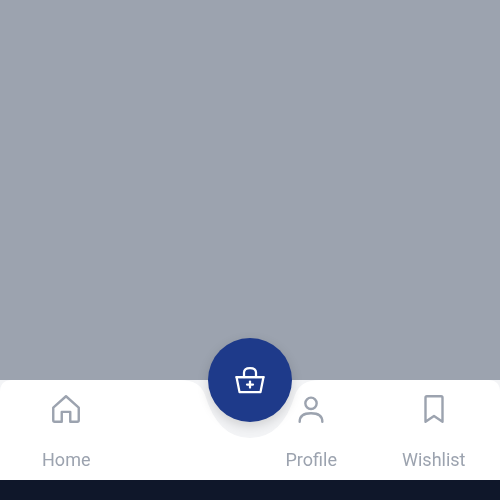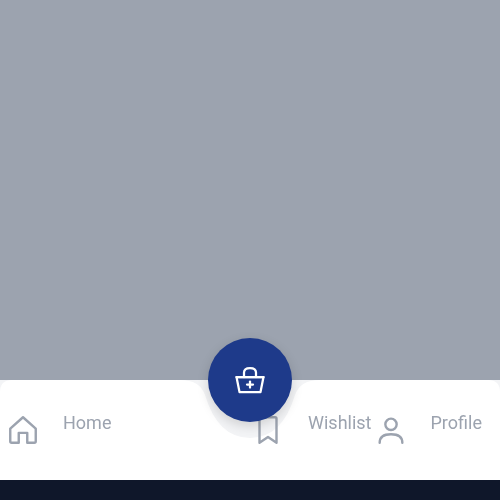--- a/index.html
+++ b/index.html
@@ -37,21 +37,22 @@
       right: 0;
       height: 100px;
       display: flex;
       align-items: center;
       justify-content: space-around;
       z-index: 2;
       padding: 0 5px;
     }
     .nav-item {
       display: flex;
-      flex-direction: row;
+      flex-direction: column;
+      align-items: center;
       gap: 22px;
       cursor: pointer;
       flex: 1;
       color: #9ca3af;
     }
     .nav-item.spacer {
       flex: 1;
       pointer-events: none;
     }
     .nav-label {
@@ -134,31 +135,31 @@
       </span>
       <span class="nav-label">Home</span>
     </div>
 
 
     <div class="nav-item spacer"></div>
 
     <div class="nav-item">
       <span class="nav-icon">
         <svg width="34" height="34" viewBox="0 0 24 24" fill="none" stroke="#9ca3af" stroke-width="1.7" stroke-linecap="round" stroke-linejoin="round">
-          <path d="M7 3 L17 3 Q18 3 18 4 L18 21 L12 17 L6 21 L6 4 Q6 3 7 3 Z"></path>
+          <circle cx="12" cy="8" r="4"></circle>
+          <path d="M4 21 Q4 15 12 15 Q20 15 20 21"></path>
         </svg>
       </span>
-      <span class="nav-label">Wishlist</span>
+      <span class="nav-label">Profile</span>
     </div>
 
     <div class="nav-item">
       <span class="nav-icon">
         <svg width="34" height="34" viewBox="0 0 24 24" fill="none" stroke="#9ca3af" stroke-width="1.7" stroke-linecap="round" stroke-linejoin="round">
-          <circle cx="12" cy="8" r="4"></circle>
-          <path d="M4 21 Q4 15 12 15 Q20 15 20 21"></path>
+          <path d="M7 3 L17 3 Q18 3 18 4 L18 21 L12 17 L6 21 L6 4 Q6 3 7 3 Z"></path>
         </svg>
       </span>
-      <span class="nav-label">Profile</span>
+      <span class="nav-label">Wishlist</span>
     </div>
   </div>
 </div>
 
 <div class="bottom-strip"></div>
 
 </body></html>

